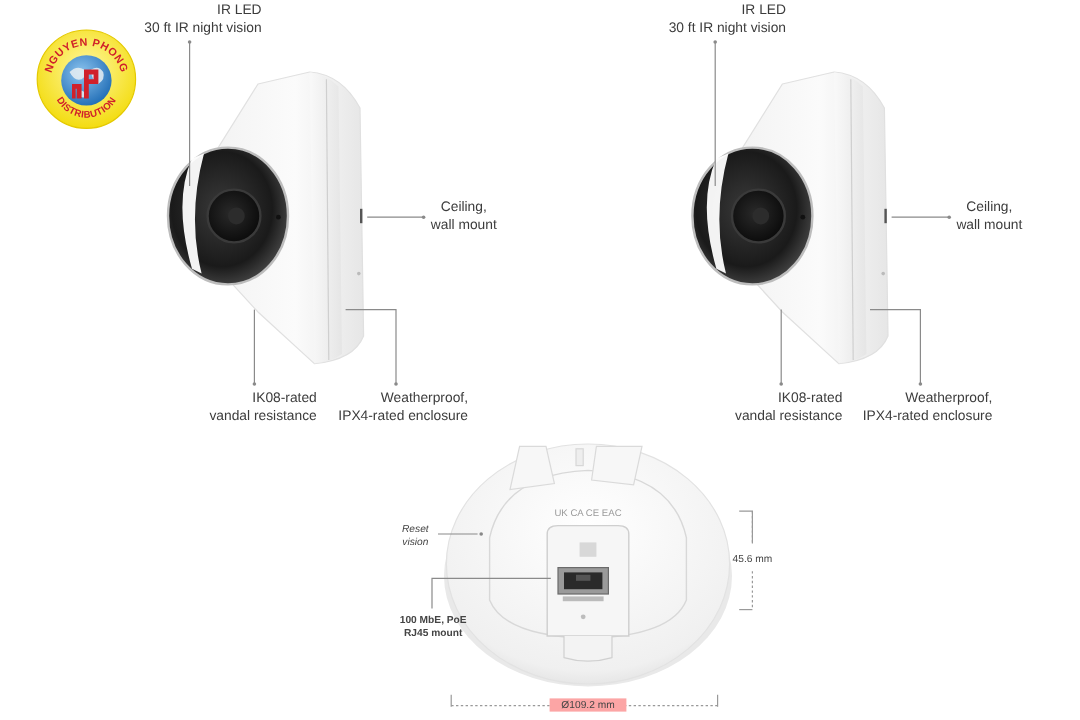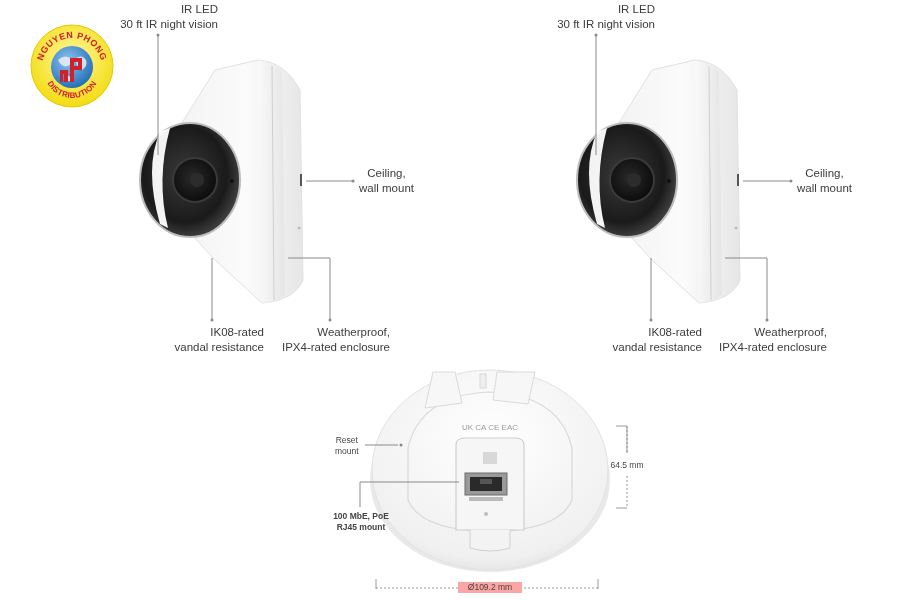--- a/index.html
+++ b/index.html
@@ -186,22 +186,22 @@
 </div>
 <div class="label" style="left:598px;top:325px;width:104px;">
   <div>IK08-rated</div>
   <div>vandal resistance</div>
 </div>
 <div class="label" style="left:707px;top:325px;width:120px;">
   <div>Weatherproof,</div>
   <div>IPX4-rated enclosure</div>
 </div>
 
-<div class="label-sm label-left" style="left:335px;top:435px;">
+<div class="label-sm label-left" style="left:335px;top:435px;font-style:italic;">
   <div>Reset</div>
-  <div>mount</div>
+  <div>vision</div>
 </div>
 <div class="label-sm" style="left:328px;top:511px;width:66px;font-weight:bold;">
   <div>100 MbE, PoE</div>
   <div>RJ45 mount</div>
 </div>
-<div class="label-sm" style="left:604px;top:460px;width:46px;">64.5 mm</div>
+<div class="label-sm" style="left:604px;top:460px;width:46px;">45.6 mm</div>
 <div class="label-sm" style="left:458px;top:582px;width:64px;background:#fca5a5;">Ø109.2 mm</div>
 
 </body></html>

